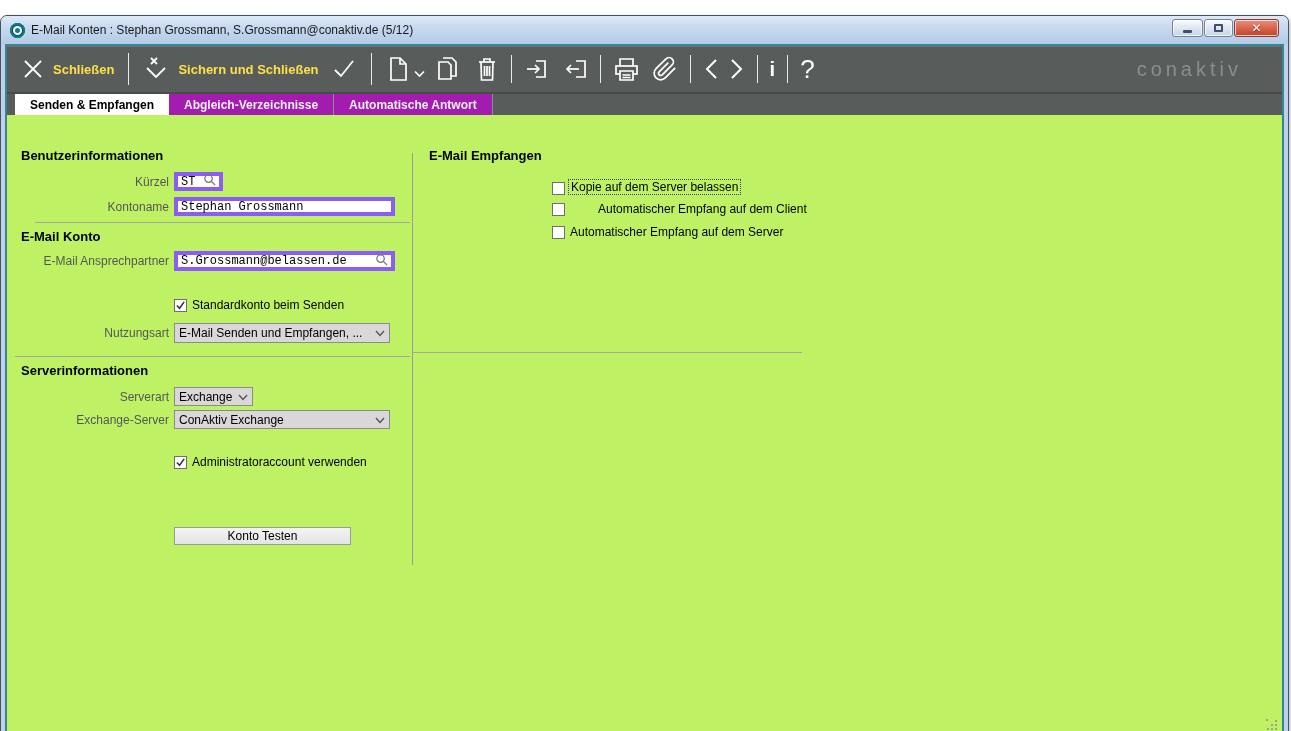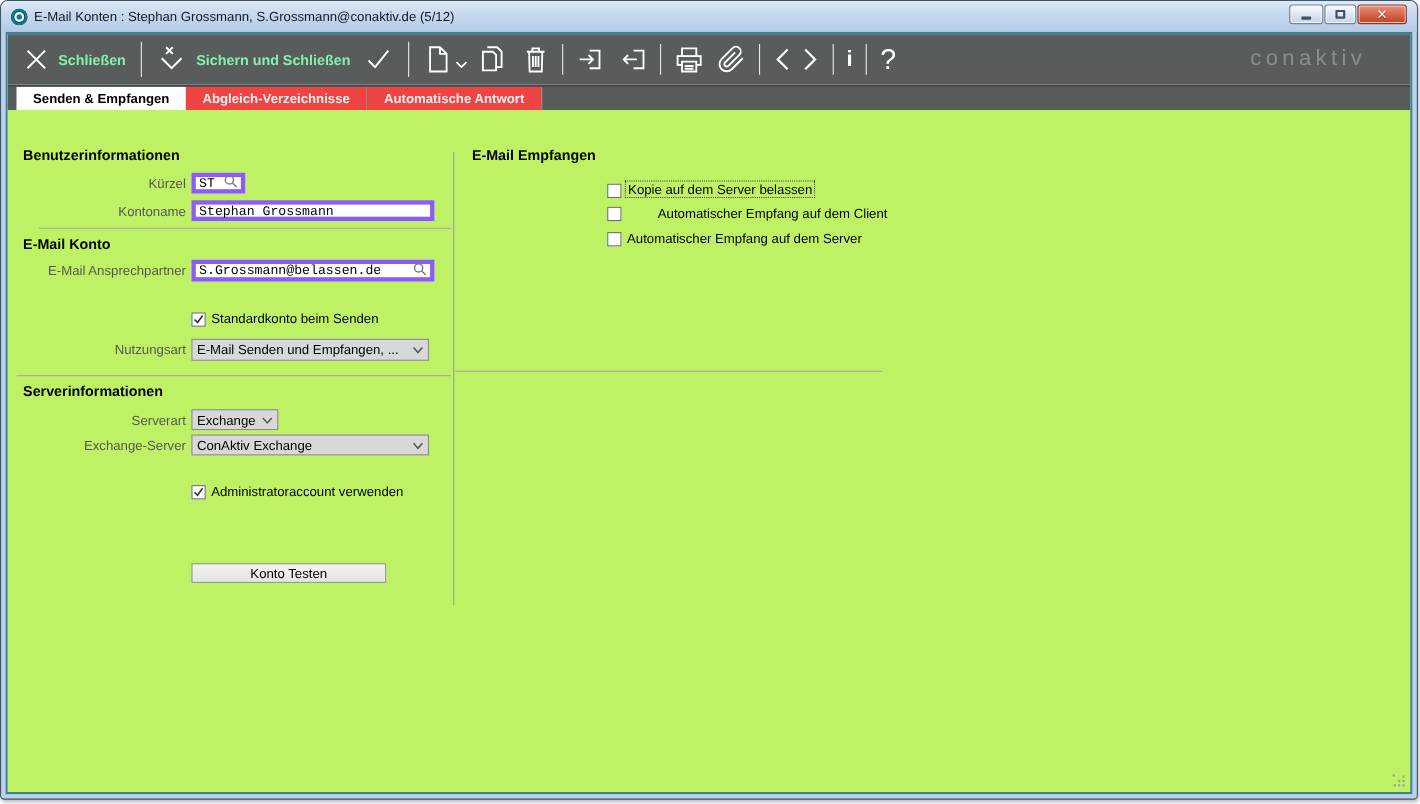--- a/index.html
+++ b/index.html
@@ -1,19 +1,19 @@
 <!DOCTYPE html>
 <html><head>
 <meta charset="utf-8">
 <style>
   * { margin:0; padding:0; box-sizing:border-box; }
   html,body { background:#fff; }
   body { font-family:"Liberation Sans","DejaVu Sans",sans-serif; width:1291px; height:731px; position:relative; overflow:hidden; }
 
-  .stage { position:absolute; inset:0; background:#fff; }
+  .stage { position:absolute; inset:0; background:#fff;margin-top:15px; }
 
   
   .window {
     position:absolute; left:0; top:1; width:1289px; height:727px;
     background:#bdd2ea;
     border:1px solid #45525f;
     border-radius:7px 7px 4px 4px;
     box-shadow:1px 2px 4px rgba(70,90,110,.45);
   }
   .titlebar {
@@ -44,35 +44,35 @@
     position:absolute; left:4px; right:4px; top:28px; bottom:4px;
     border:2px solid #3a8396; background:#fff; display:flex; flex-direction:column; overflow:hidden;
   }
 
   
   .toolbar {
     height:46px; background:#585d5b; display:flex; align-items:center;
     padding:0 14px; position:relative; flex:0 0 auto;
     box-shadow: inset 0 1px 0 #6b716f;
   }
-  .tb-label { color:#86efac; font-weight:bold; font-size:13px; white-space:nowrap; }
+  .tb-label { color:#fde047; font-weight:bold; font-size:13px; white-space:nowrap; }
   .tb-sep { width:1px; background:#e8eae9; align-self:center; }
   .tb-sep.tall { height:32px; margin:0 14px; }
   .tb-sep.short { height:28px; margin:0 12px; }
   .tb-ico { display:flex; align-items:center; justify-content:center; cursor:default; }
   .tb-ico svg { display:block; }
   .tb-glyph { color:#fff; font-size:22px; font-weight:bold; line-height:1; cursor:default; }
   .brand { position:absolute; right:40px; top:50%; transform:translateY(-50%);
     color:#888f8d; font-size:20px; font-weight:normal; letter-spacing:4px; text-transform:lowercase; }
 
   
   .tabbar { height:23px; background:#585d5b; display:flex; align-items:flex-end; padding-left:8px;
     box-shadow: inset 0 2px 0 #474c4b; flex:0 0 auto; }
   .tab { height:21px; display:flex; align-items:center; padding:0 15px;
-    font-size:12px; font-weight:bold; background:#ef4444; color:#f2f2f2;
+    font-size:12px; font-weight:bold; background:#a21caf; color:#f2f2f2;
     border-right:1px solid #8b908f; cursor:pointer; white-space:nowrap; }
   .tab.active { background:#fff; color:#000; border-right:none; }
 
   
   .content { position:relative; background:#bef264; flex:1 1 auto; }
 
   .heading { position:absolute; font-size:13px; font-weight:bold; color:#000; white-space:nowrap; }
   .flabel { position:absolute; width:155px; text-align:right; font-size:12px; color:#565656; white-space:nowrap; }
   .tinput { position:absolute; border:4px solid #8b5cf6; background:#fff; font-size:12px; color:#000;
     padding:1px 3px; display:flex; align-items:center; font-family:Liberation Mono, monospace; }

